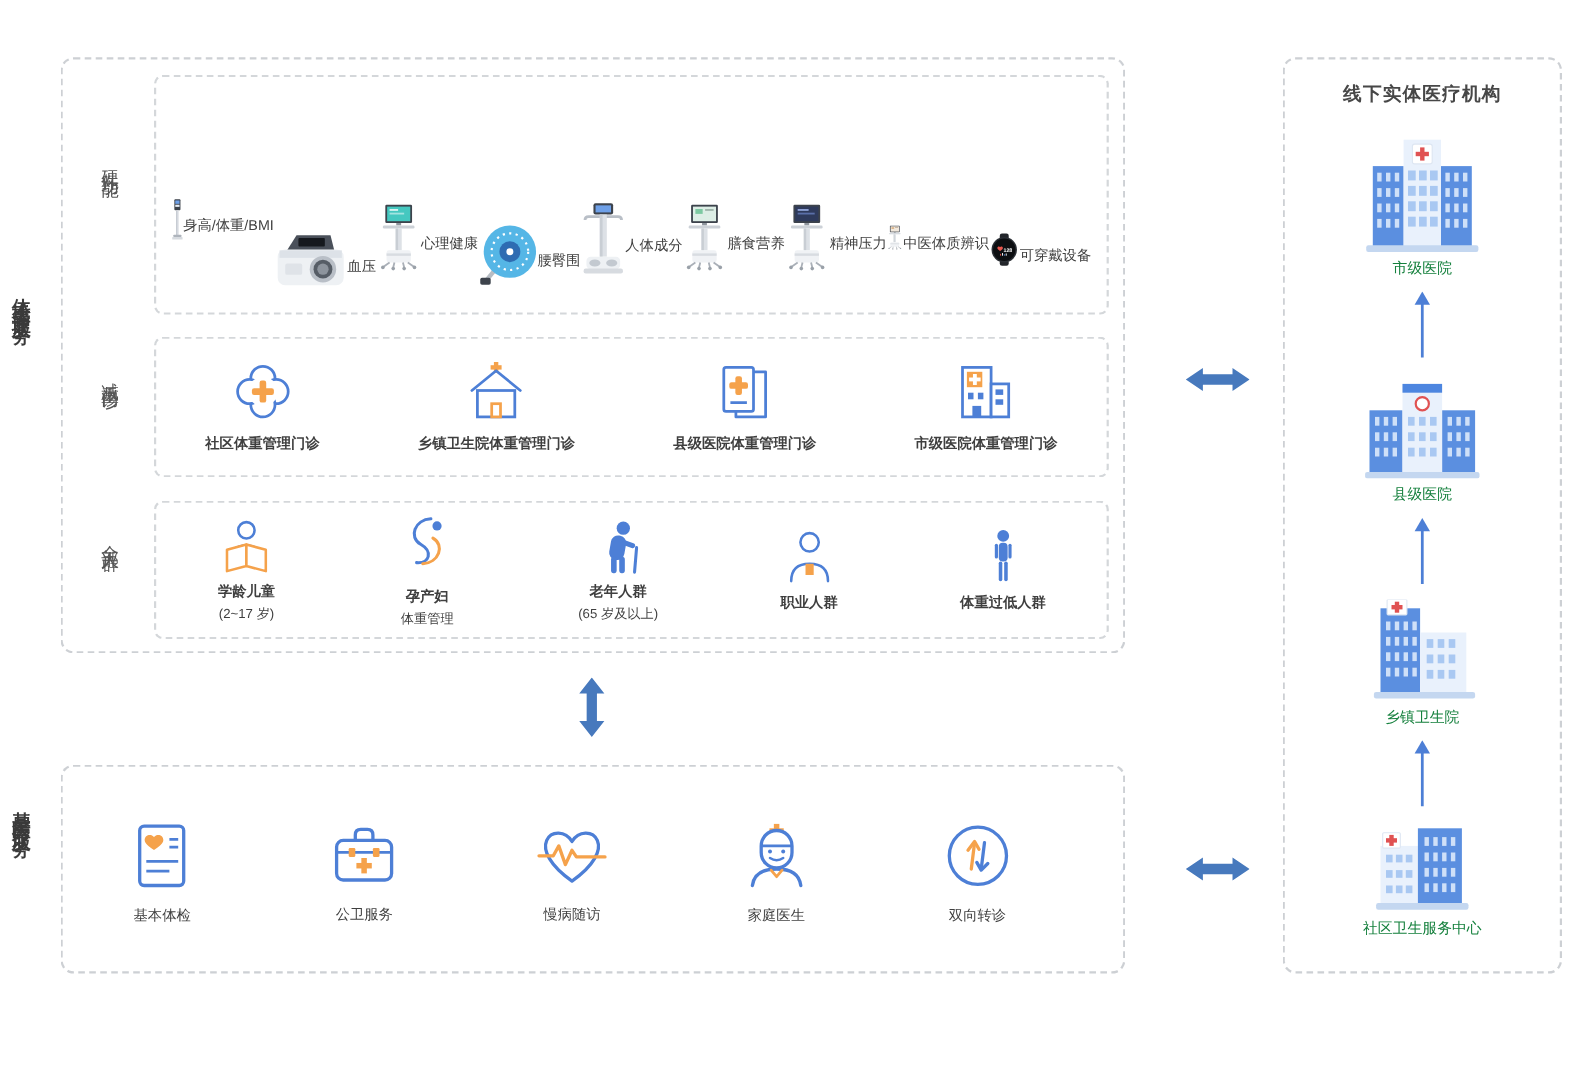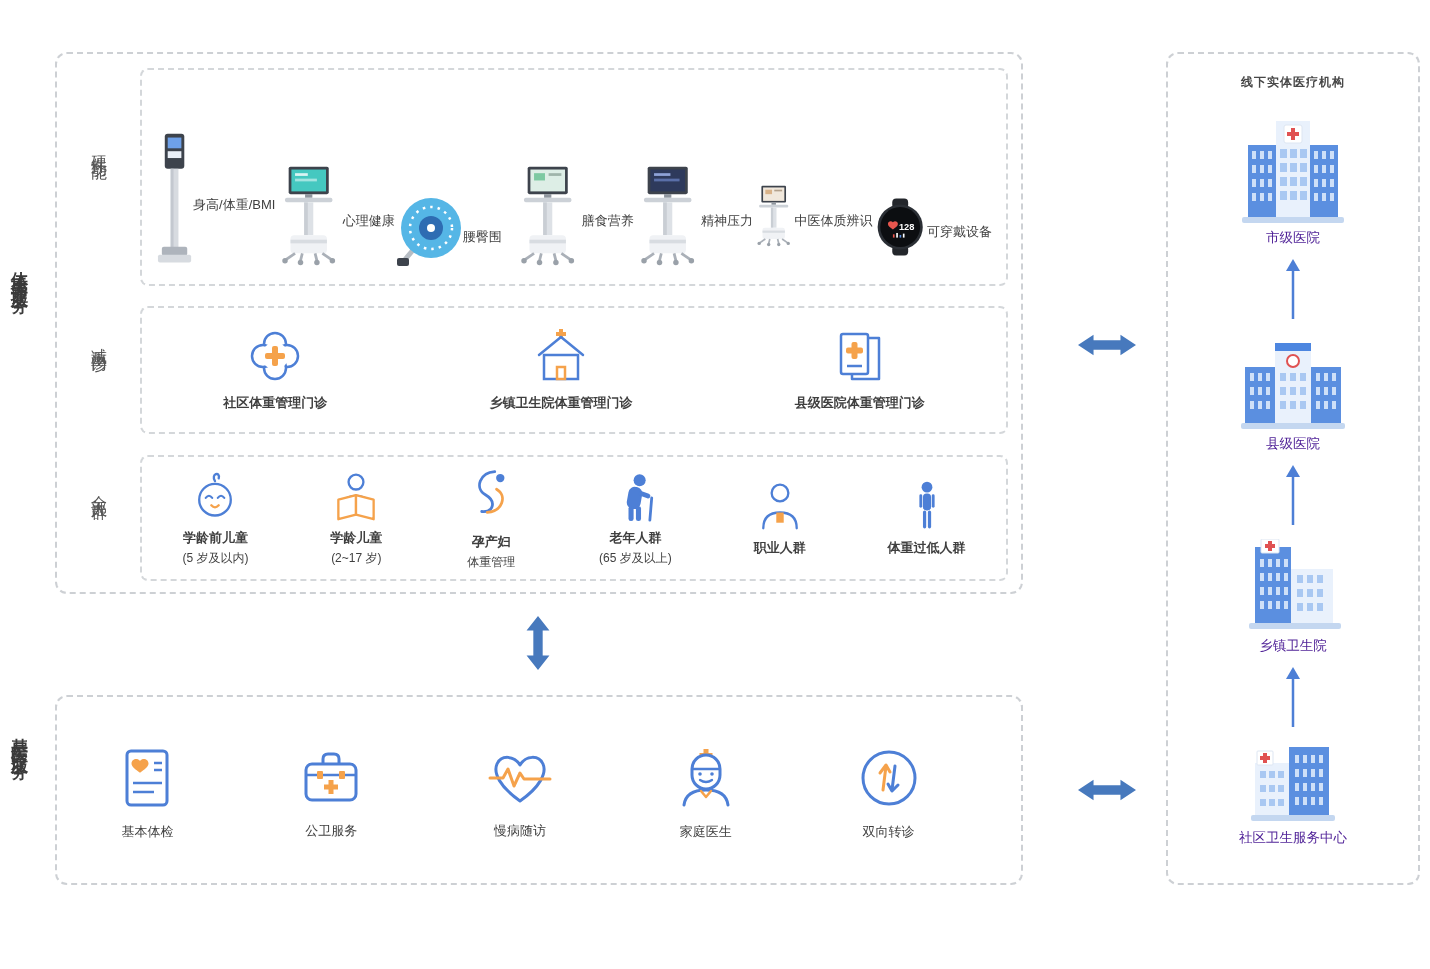--- a/index.html
+++ b/index.html
@@ -22,24 +22,24 @@
 
   .mid-row { justify-content:space-around; align-items:center; }
   .mid-item { display:flex; flex-direction:column; align-items:center; }
   .mid-item .caption { margin-top:11px;font-weight:bold; }
 
   .pc-box { display:flex; justify-content:space-around; align-items:center; padding:8px 40px 0 0; }
   .pc-item { display:flex; flex-direction:column; align-items:center; }
   .pc-item .caption { margin-top:14px; }
 
   .inst-box { display:flex; flex-direction:column; align-items:center; }
-  .inst-title { margin-top:20px; font-size:12px; font-weight:bold; color:#474747; letter-spacing:1px; }
+  .inst-title { margin-top:20px; font-size:17px; font-weight:bold; color:#474747; letter-spacing:1px; }
   .inst-item { display:flex; flex-direction:column; align-items:center; }
   .inst-item.first { margin-top:26px; }
-  .inst-caption { font-size:13.5px; color:#4c1d95; margin-top:6px; white-space:nowrap; }
+  .inst-caption { font-size:13.5px; color:#15803d; margin-top:6px; white-space:nowrap; }
   .up-arrow { margin:12px 0; }
 
   .abs { position:absolute; }
 </style>
 </head>
 <body>
 
 <div class="canvas">
 
   <div class="side-label vtext" style="top:258px;">体重管理服务</div>
@@ -59,20 +59,33 @@
         <rect x="12" y="6" width="14" height="11" fill="#6ea0e8"></rect>
         <rect x="12" y="20" width="14" height="7" fill="#eaf0f8"></rect>
         <rect x="15" y="38" width="8" height="82" fill="#d7dbe0"></rect>
         <rect x="15" y="38" width="3" height="82" fill="#c3c8cf"></rect>
         <rect x="6" y="118" width="26" height="9" rx="2" fill="#aeb4bc"></rect>
         <rect x="2" y="126" width="34" height="8" rx="2" fill="#d7dbe0"></rect>
       </svg>
       <div class="caption">身高/体重/BMI</div>
     </div>
 
+    <div class="hw-item">
+      <svg width="78" height="66" viewBox="0 0 78 66">
+        <path d="M14 22 L24 6 L60 6 L64 22 Z" fill="#4a505a"></path>
+        <rect x="26" y="9" width="28" height="9" rx="1" fill="#15181d"></rect>
+        <rect x="4" y="21" width="70" height="38" rx="8" fill="#eef1f4"></rect>
+        <rect x="6" y="22" width="66" height="8" fill="#dde2e8"></rect>
+        <rect x="12" y="36" width="18" height="12" rx="2" fill="#dfe3e8"></rect>
+        <circle cx="52" cy="42" r="14" fill="#b9bfc7"></circle>
+        <circle cx="52" cy="42" r="10" fill="#565d66"></circle>
+        <circle cx="52" cy="42" r="6" fill="#8d949d"></circle>
+      </svg>
+      <div class="caption">血压</div>
+    </div>
 
     <div class="hw-item">
       <svg width="74" height="108" viewBox="0 0 74 108">
         <rect x="15" y="0" width="44" height="30" rx="2" fill="#3d434c"></rect>
         <rect x="18" y="3" width="38" height="24" fill="#45c8c0"></rect>
         <rect x="22" y="7" width="14" height="3" fill="#ffffff" opacity="0.8"></rect>
         <rect x="22" y="13" width="24" height="3" fill="#ffffff" opacity="0.5"></rect>
         <rect x="33" y="30" width="8" height="4" fill="#8f969e"></rect>
         <rect x="11" y="34" width="52" height="5" rx="2" fill="#ccd1d7"></rect>
         <rect x="32" y="39" width="10" height="36" fill="#dde1e6"></rect>
@@ -96,20 +109,34 @@
         <line x1="18" y1="56" x2="8" y2="68" stroke="#b7bdc4" stroke-width="5"></line>
         <rect x="2" y="64" width="12" height="8" rx="2" fill="#3d434c"></rect>
         <circle cx="36" cy="34" r="30" fill="#55b6e6"></circle>
         <circle cx="36" cy="34" r="21" fill="none" stroke="#ffffff" stroke-width="2.5" stroke-dasharray="2.5 5"></circle>
         <circle cx="36" cy="34" r="12" fill="#2e6cb2"></circle>
         <circle cx="36" cy="34" r="4" fill="#ffffff"></circle>
       </svg>
       <div class="caption">腰臀围</div>
     </div>
 
+    <div class="hw-item">
+      <svg width="64" height="104" viewBox="0 0 64 104">
+        <rect x="18" y="0" width="28" height="16" rx="3" fill="#3d434c"></rect>
+        <rect x="21" y="3" width="22" height="10" fill="#6ea0e8"></rect>
+        <path d="M6 24 Q6 19 11 19 L53 19 Q58 19 58 24" fill="none" stroke="#b9bfc7" stroke-width="4"></path>
+        <rect x="27" y="16" width="10" height="60" fill="#dde1e6"></rect>
+        <rect x="27" y="16" width="4" height="60" fill="#c9ced4"></rect>
+        <rect x="8" y="76" width="48" height="18" rx="6" fill="#eef1f4"></rect>
+        <ellipse cx="20" cy="85" rx="8" ry="5" fill="#c3c9d0"></ellipse>
+        <ellipse cx="44" cy="85" rx="8" ry="5" fill="#c3c9d0"></ellipse>
+        <rect x="4" y="93" width="56" height="7" rx="3" fill="#d7dbe0"></rect>
+      </svg>
+      <div class="caption">人体成分</div>
+    </div>
 
     <div class="hw-item">
       <svg width="74" height="108" viewBox="0 0 74 108">
         <rect x="15" y="0" width="44" height="30" rx="2" fill="#3d434c"></rect>
         <rect x="18" y="3" width="38" height="24" fill="#ddeee6"></rect>
         <rect x="22" y="7" width="12" height="8" fill="#7dc9a2"></rect>
         <rect x="38" y="7" width="14" height="3" fill="#9fb4aa"></rect>
         <rect x="33" y="30" width="8" height="4" fill="#8f969e"></rect>
         <rect x="11" y="34" width="52" height="5" rx="2" fill="#ccd1d7"></rect>
         <rect x="32" y="39" width="10" height="36" fill="#dde1e6"></rect>
@@ -225,35 +252,39 @@
       <svg width="52" height="54" viewBox="0 0 52 54">
         <path d="M34 9 L45 9 L45 50 L18 50 L18 45" fill="none" stroke="#4D7FD6" stroke-width="2.5" stroke-linejoin="round"></path>
         <rect x="7" y="5" width="27" height="40" rx="2" fill="#ffffff" stroke="#4D7FD6" stroke-width="2.5"></rect>
         <rect x="17.5" y="13" width="6" height="17" rx="2" fill="#F5A24B"></rect>
         <rect x="12" y="18.5" width="17" height="6" rx="2" fill="#F5A24B"></rect>
         <line x1="13" y1="37" x2="28" y2="37" stroke="#4D7FD6" stroke-width="2.5"></line>
       </svg>
       <div class="caption">县级医院体重管理门诊</div>
     </div>
 
+    <div class="mid-item">
+      <svg width="56" height="54" viewBox="0 0 56 54">
+        <rect x="7" y="5" width="26" height="45" fill="#ffffff" stroke="#4D7FD6" stroke-width="2.5"></rect>
+        <rect x="33" y="20" width="16" height="30" fill="#ffffff" stroke="#4D7FD6" stroke-width="2.5"></rect>
+        <rect x="11" y="9" width="14" height="14" fill="#F5A24B"></rect>
+        <rect x="16.5" y="11" width="3.5" height="10" fill="#ffffff"></rect>
+        <rect x="13" y="14.2" width="10.5" height="3.5" fill="#ffffff"></rect>
+        <rect x="12" y="28" width="5" height="6" fill="#4D7FD6"></rect>
+        <rect x="21" y="28" width="5" height="6" fill="#4D7FD6"></rect>
+        <rect x="37" y="25" width="7" height="5" fill="#4D7FD6"></rect>
+        <rect x="37" y="34" width="7" height="5" fill="#4D7FD6"></rect>
+        <rect x="16" y="40" width="8" height="10" fill="#4D7FD6"></rect>
+      </svg>
+      <div class="caption">市级医院体重管理门诊</div>
+    </div>
   </div>
 
   <div class="inner-dashed row mid-row" style="left:140px; top:455px; width:868px; height:126px;">
 
-    <div class="mid-item">
-      <svg width="54" height="52" viewBox="0 0 54 56">
-        <path d="M27 12 c-5 -8 6 -11 4 -3" fill="none" stroke="#4D7FD6" stroke-width="2.5" stroke-linecap="round"></path>
-        <circle cx="27" cy="32" r="17" fill="#ffffff" stroke="#4D7FD6" stroke-width="2.5"></circle>
-        <path d="M17 30 q3.5 -4.5 7 0" fill="none" stroke="#4D7FD6" stroke-width="2.3" stroke-linecap="round"></path>
-        <path d="M30 30 q3.5 -4.5 7 0" fill="none" stroke="#4D7FD6" stroke-width="2.3" stroke-linecap="round"></path>
-        <path d="M23 38 q4 4.5 8 0" fill="none" stroke="#F5A24B" stroke-width="2.5" stroke-linecap="round"></path>
-      </svg>
-      <div class="caption" style="margin-top:7px;">学龄前儿童</div>
-      <div class="caption-sub">(5 岁及以内)</div>
-    </div>
 
     <div class="mid-item">
       <svg width="54" height="52" viewBox="0 0 54 56">
         <circle cx="27" cy="13" r="8" fill="#ffffff" stroke="#4D7FD6" stroke-width="2.5"></circle>
         <path d="M12 33 q15 -10 30 0" fill="none" stroke="#4D7FD6" stroke-width="2.5" stroke-linecap="round"></path>
         <path d="M8 32 L27 27 L27 48 L8 53 Z" fill="#ffffff" stroke="#F5A24B" stroke-width="2.5" stroke-linejoin="round"></path>
         <path d="M46 32 L27 27 L27 48 L46 53 Z" fill="#ffffff" stroke="#F5A24B" stroke-width="2.5" stroke-linejoin="round"></path>
       </svg>
       <div class="caption" style="margin-top:7px;">学龄儿童</div>
       <div class="caption-sub">(2~17 岁)</div>

